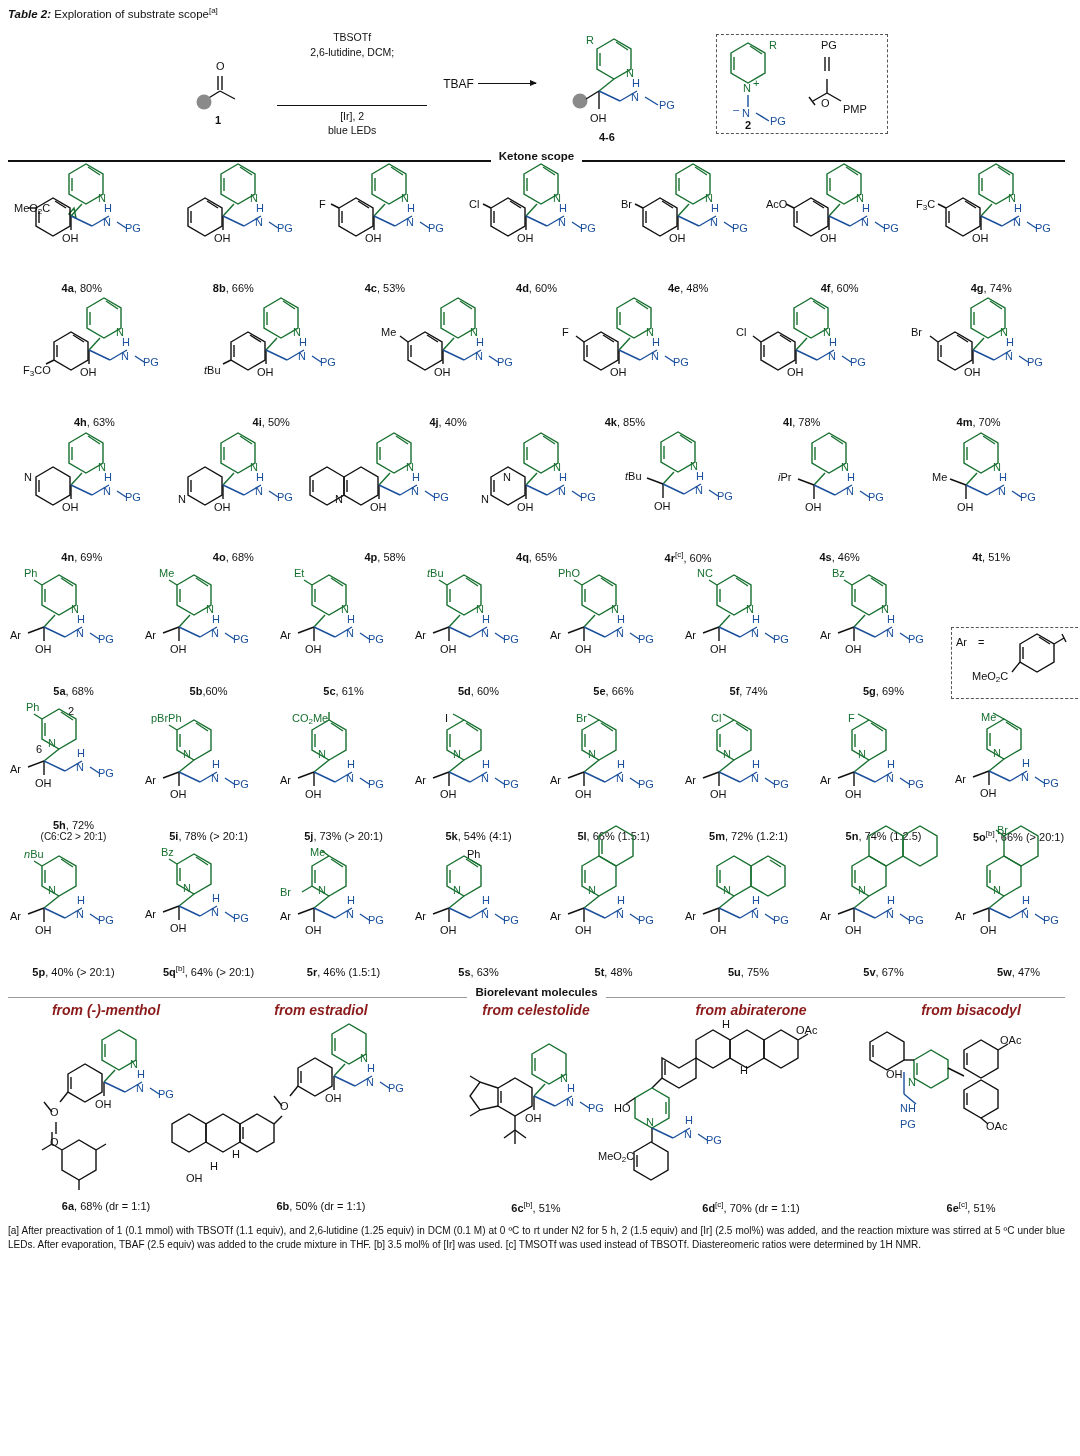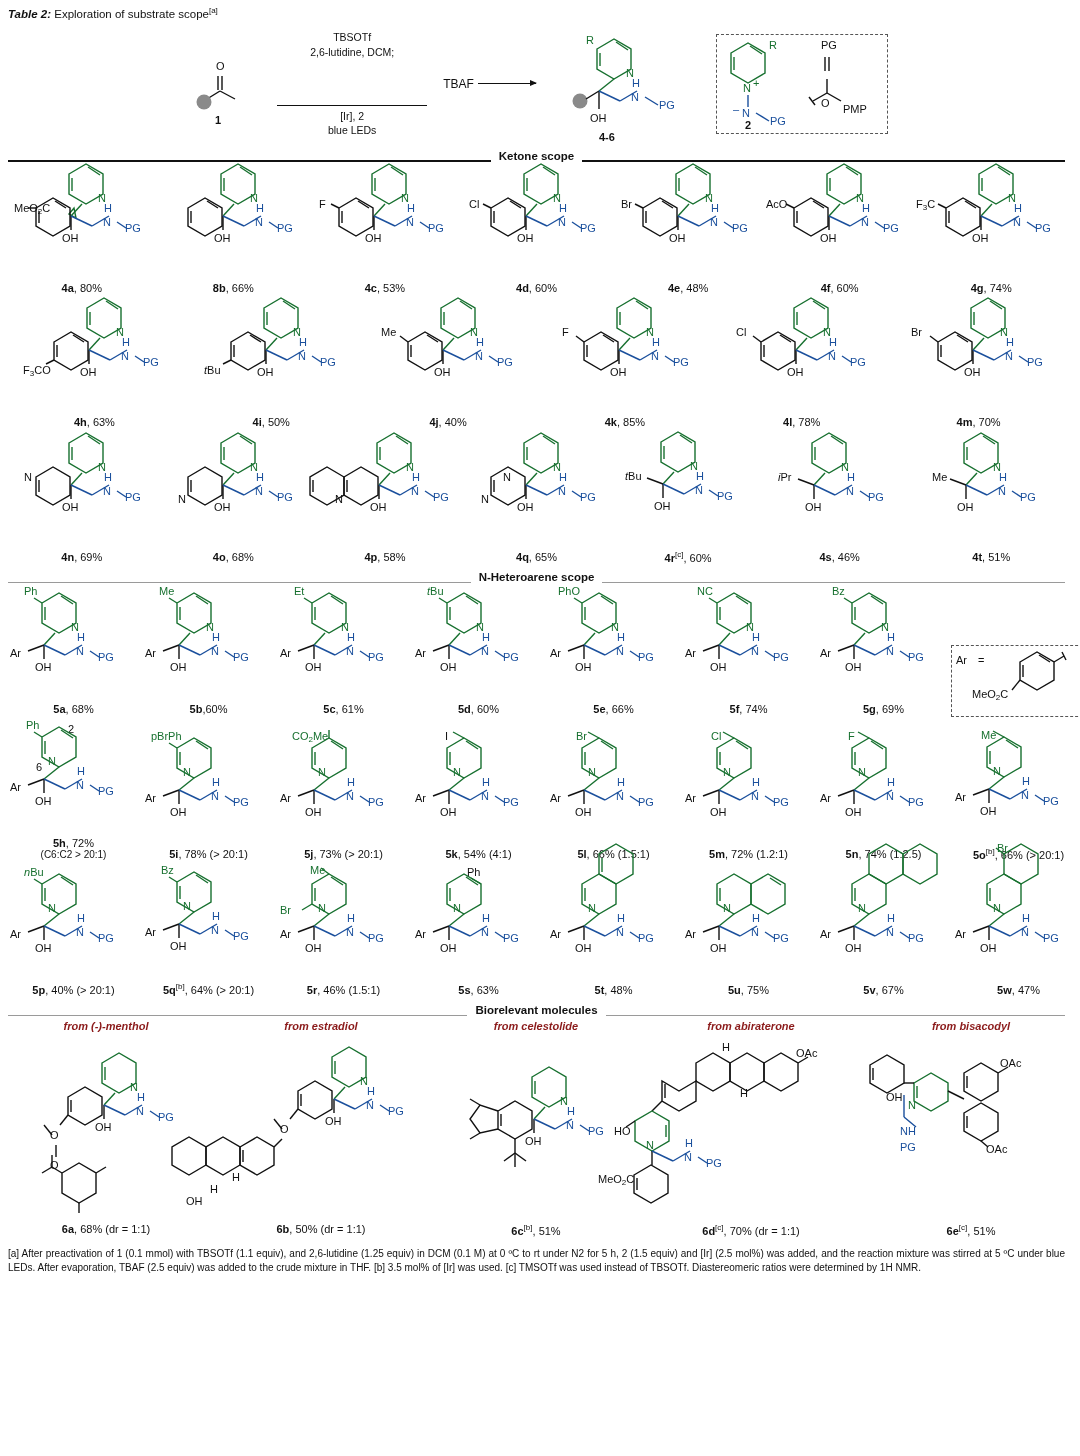--- a/index.html
+++ b/index.html
@@ -87,21 +87,21 @@
   .bondb{stroke:#1a4f9c;stroke-width:1.4;fill:none;}
   text{font-family:"Liberation Sans", sans-serif;font-size:11px;}
   .tg{fill:#17702f;}
   .tb{fill:#1a4f9c;}
   .tk{fill:#111;}
 
   
   .bio-row{display:flex;justify-content:space-between;margin:4px 6px 0 6px;}
   .bio-entry{position:relative;text-align:center;flex:1;}
   .bio-title{
-    color:#8b1a1a;font-style:italic;font-weight:bold;font-size:11px;margin-bottom:11px;
+    color:#8b1a1a;font-style:italic;font-weight:bold;font-size:14px;margin-bottom:2px;
   }
   .bio-struct{height:180px;position:relative;}
   .bio-label{font-size:11px;}
 
   
   .foot{
     margin:10px 8px 8px 8px;font-size:10px;line-height:1.45;text-align:justify;
   }
 </style>
 </head>
@@ -711,25 +711,20 @@
           <text class="tb" x="75" y="48" font-size="9">H</text>
           <text class="tb" x="74" y="62">N</text>
           <line class="bondb" x1="88" y1="58" x2="97" y2="64"></line>
           <text class="tb" x="96" y="68">PG</text>
         </svg>
       </div>
       <div class="label"><b>4t</b>, <span>51%</span></div>
     </div>
   </div>
 
-  <div class="section thin">
-    <span class="line"></span>
-    <span class="lbl">N-Heteroarene scope</span>
-    <span class="line"></span>
-  </div>
 
   <div class="row" style="position:relative;">
     <div class="entry">
       <div class="struct">
         <svg width="120" height="108" viewBox="0 0 120 108">
           <text class="tg" x="18" y="10" font-size="10.5">Ph</text>
           <polygon class="bondg" points="36,18 53,8 70,18 70,38 53,48 36,38"></polygon>
           <line class="bondg" x1="39" y1="22" x2="39" y2="35"></line>
           <line class="bondg" x1="55" y1="11" x2="67" y2="19"></line>
           <line class="bondg" x1="36" y1="18" x2="28" y2="13"></line>

